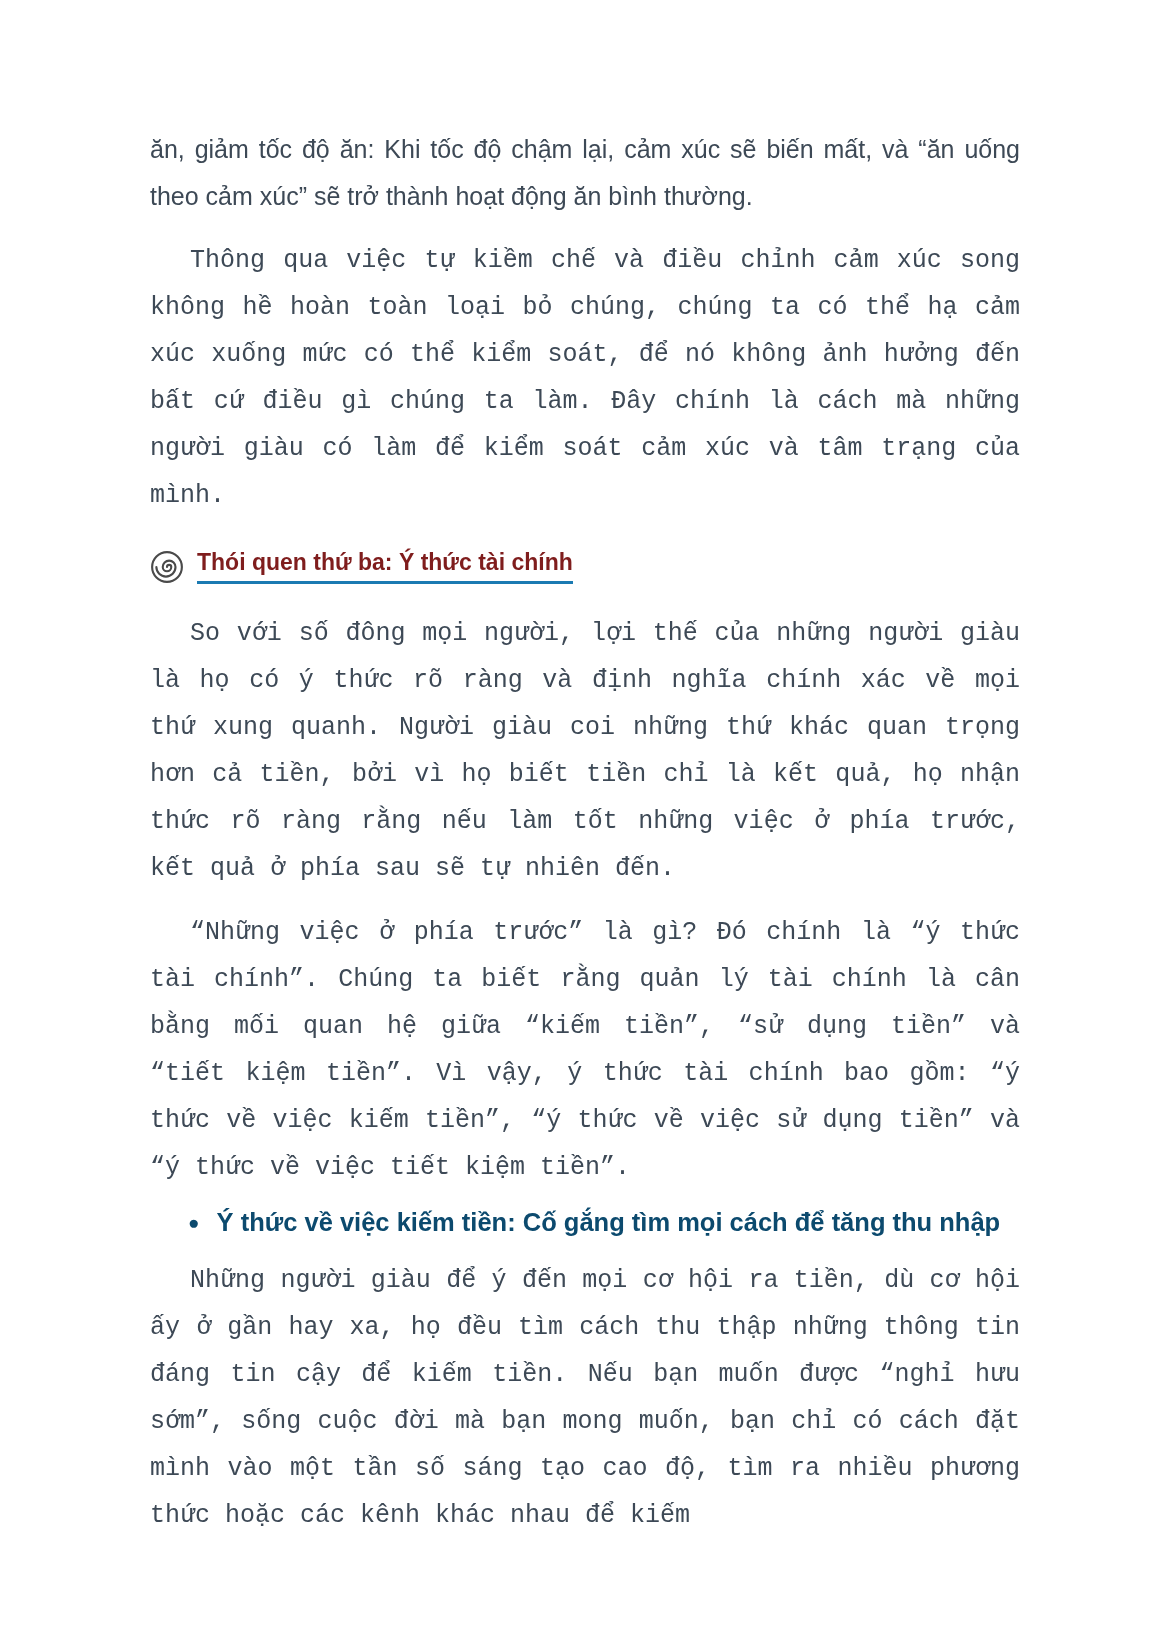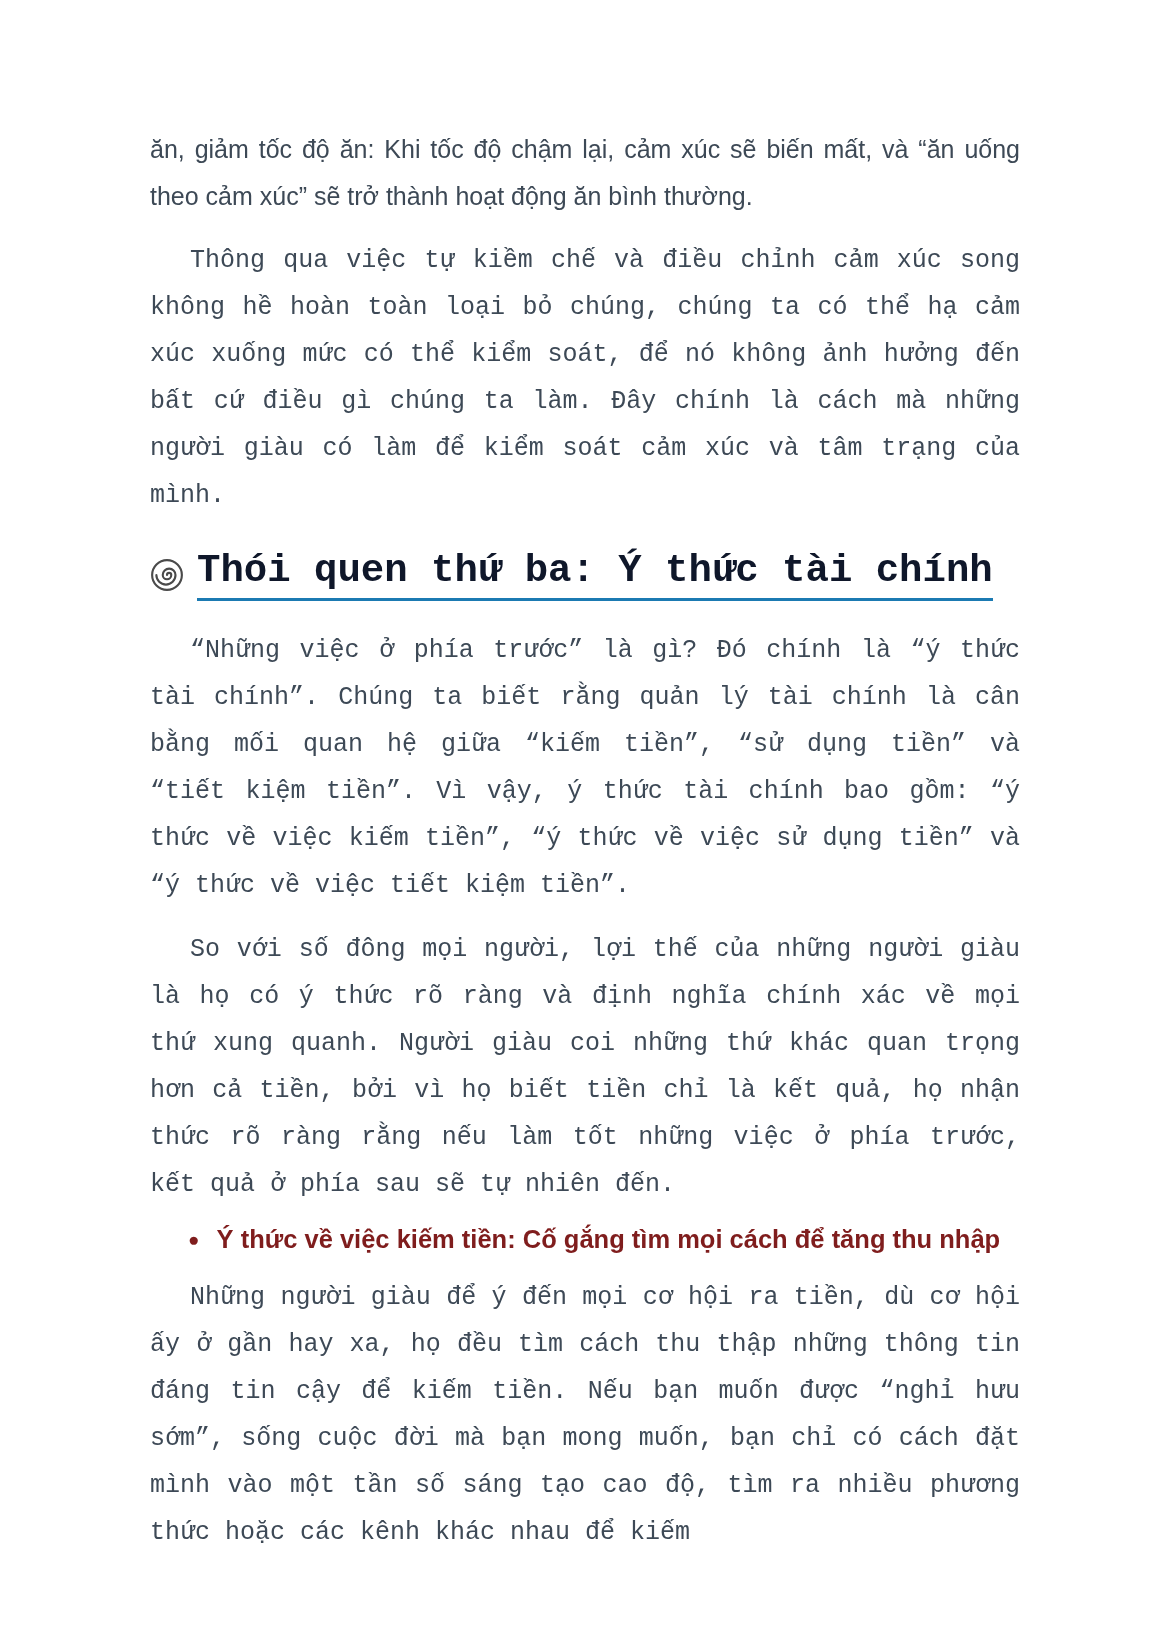--- a/index.html
+++ b/index.html
@@ -30,36 +30,35 @@
     margin: 0 0 17px 0;
   }
   p.indent {
     text-indent: 40px;
     font-family: Liberation Mono, monospace;
   }
   h2.heading {
     display: flex;
     align-items: center;
     margin: 30px 0 26px 0;
-    color: #0f172a;
-    font-size: 39px;
+    color: #7f1d1d;
+    font-size: 23px;
     font-weight: bold;
-    font-family: Liberation Mono, monospace;
   }
   h2.heading .icon {
     display: inline-flex;
     margin-right: 13px;
     flex: 0 0 auto;
   }
   h2.heading .heading-text {
     border-bottom: 3px solid #1b7ab2;
     padding-bottom: 5px;
   }
   p.bullet-heading {
-    color: #7f1d1d;
+    color: #0c4a6e;
     font-size: 25.5px;
     font-weight: bold;
     margin: 6px 0 20px 0;
     padding-left: 38px;
     text-align: justify;
   }
   p.bullet-heading .bullet {
     font-size: 19px;
     margin-right: 10px;
     vertical-align: 2px;
@@ -91,23 +90,23 @@
     <h2 class="heading">
       <span class="icon">
         <svg width="34" height="34" viewBox="0 0 32 32" aria-hidden="true">
           <circle cx="16" cy="16" r="14" fill="none" stroke="#4a4a4a" stroke-width="2"></circle>
           <path d="M16 16 a2 2 0 0 1 4 0 a4 4 0 0 1 -8 0 a6 6 0 0 1 12 0 a9 9 0 0 1 -18 0" fill="none" stroke="#4a4a4a" stroke-width="2" stroke-linecap="round"></path>
         </svg>
       </span>
       <span class="heading-text">Thói quen thứ ba: Ý thức tài chính</span>
     </h2>
 
+    <p class="body indent">So với số đông mọi người, lợi thế của những người giàu là họ có ý thức rõ ràng và định nghĩa chính xác về mọi thứ xung quanh. Người giàu coi những thứ khác quan trọng hơn cả tiền, bởi vì họ biết tiền chỉ là kết quả, họ nhận thức rõ ràng rằng nếu làm tốt những việc ở phía trước, kết quả ở phía sau sẽ tự nhiên đến.</p>
+
     <p class="body indent">“Những việc ở phía trước” là gì? Đó chính là “ý thức tài chính”. Chúng ta biết rằng quản lý tài chính là cân bằng mối quan hệ giữa “kiếm tiền”, “sử dụng tiền” và “tiết kiệm tiền”. Vì vậy, ý thức tài chính bao gồm: “ý thức về việc kiếm tiền”, “ý thức về việc sử dụng tiền” và “ý thức về việc tiết kiệm tiền”.</p>
-
-    <p class="body indent">So với số đông mọi người, lợi thế của những người giàu là họ có ý thức rõ ràng và định nghĩa chính xác về mọi thứ xung quanh. Người giàu coi những thứ khác quan trọng hơn cả tiền, bởi vì họ biết tiền chỉ là kết quả, họ nhận thức rõ ràng rằng nếu làm tốt những việc ở phía trước, kết quả ở phía sau sẽ tự nhiên đến.</p>
 
     <p class="bullet-heading">
       <span class="bullet">●</span>
       <span>Ý thức về việc kiếm tiền: Cố gắng tìm mọi cách để tăng thu nhập</span>
     </p>
 
     <p class="body indent">Những người giàu để ý đến mọi cơ hội ra tiền, dù cơ hội ấy ở gần hay xa, họ đều tìm cách thu thập những thông tin đáng tin cậy để kiếm tiền. Nếu bạn muốn được “nghỉ hưu sớm”, sống cuộc đời mà bạn mong muốn, bạn chỉ có cách đặt mình vào một tần số sáng tạo cao độ, tìm ra nhiều phương thức hoặc các kênh khác nhau để kiếm</p>
 
   </div>
 

